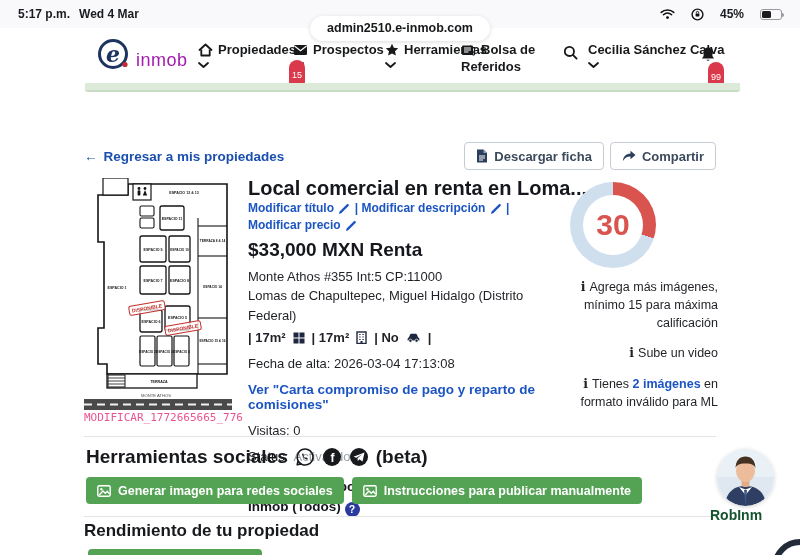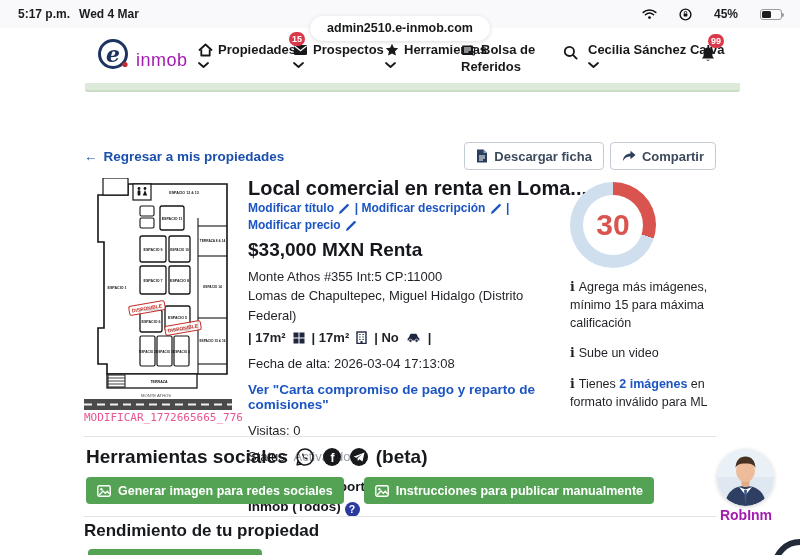--- a/index.html
+++ b/index.html
@@ -8,38 +8,38 @@
     position:relative; overflow:hidden; background:#fff;
     font-family:"Liberation Sans","DejaVu Sans",sans-serif; color:#1a1c20;
     -webkit-font-smoothing:antialiased;
   }
   
   .statusbar { position:absolute; top:0; left:0; width:800px; height:28px; background:#f9f9fb;
     display:flex; align-items:center; justify-content:space-between; padding:0 18px; font-size:12px; }
   .sb-left { display:flex; gap:9px; align-items:center; }
   .sb-time { font-weight:700; }
   .sb-date { font-weight:600; }
-  .sb-right { display:flex; gap:22px; align-items:center; }
+  .sb-right { display:flex; gap:16px; align-items:center; }
   .sb-pct { font-weight:600; }
   .battery { position:relative; width:22px; height:11px; border:1px solid #9a9aa0; border-radius:3px; }
   .battery i { position:absolute; left:1px; top:1px; bottom:1px; width:45%; background:#1c1c1e; border-radius:1.5px; }
   .battery::after { content:""; position:absolute; right:-3px; top:3px; width:2px; height:4px; background:#9a9aa0; border-radius:0 2px 2px 0; }
   
   .urlpill { position:absolute; top:16px; left:50%; transform:translateX(-50%); z-index:6;
     background:#fff; border-radius:13px; height:25px; line-height:25px; padding:0 17px;
     font-size:12.5px; font-weight:700; color:#17181a; box-shadow:0 1px 4px rgba(0,0,0,.14); }
   
   .navbar { position:absolute; top:28px; left:0; width:800px; height:55px; background:#fff; }
   .logo { position:absolute; left:94px; top:6px; display:flex; align-items:flex-end; gap:2px; }
   .logo-text { font-size:18px; color:#a21caf; letter-spacing:.5px; padding-bottom:3px; }
   .nav-item { position:absolute; top:14px; font-size:13px; font-weight:700; color:#17181a; cursor:default; }
   .ni-row { display:flex; align-items:center; gap:5px; }
   .chev { display:block; margin-top:5px; }
-  .badge { position:absolute; background:#d9394a; color:#fff; font-size:9px; font-weight:700;
-    min-width:15px; height:14px; border-radius:8px; display:flex; align-items:center; justify-content:center; padding:0 3px; }
+  .badge { position:absolute; background:#d9394a; color:#fff; font-size:9px; font-weight:400;
+    min-width:15px; height:30px; border-radius:8px; display:flex; align-items:center; justify-content:center; padding:0 3px;margin-top:28px; }
   .nav-two-line .ni-line2 { margin-top:2px; }
   
   .green-band { position:absolute; top:83px; left:85px; width:655px; height:9px;
     background:#ddead9; border-bottom:2px solid #c9dcc4; border-radius:0 0 3px 3px; }
   
   .toolbar { position:absolute; top:142px; left:84px; width:632px; display:flex; justify-content:space-between; align-items:center; }
   .back-link { font-size:13.5px; font-weight:700; color:#1a4fae; display:flex; gap:6px; align-items:center; cursor:pointer; }
   .tb-btns { display:flex; gap:6px; }
   .tb-btn { display:flex; align-items:center; gap:6px; height:28px; padding:0 11px; background:#fff;
     border:1px solid #c5cbd2; border-radius:4px; font-size:13px; font-weight:700; color:#3d4a5c; cursor:pointer; }
@@ -68,36 +68,36 @@
     font-size:10.5px; font-weight:700; align-items:center; justify-content:center; vertical-align:-2px; cursor:pointer; }
   
   .quality { position:absolute; left:570px; top:176px; width:148px; }
   .q-title { font-size:15.5px; font-weight:700; color:#15171c; }
   .donut { position:relative; width:86px; height:86px; margin-top:6px; border-radius:50%;
     background:conic-gradient(#d9534f 0% 30%, #cfdfee 30% 100%); }
   .donut::after { content:""; position:absolute; inset:13px; background:#fff; border-radius:50%; }
   .donut .score { position:absolute; inset:0; display:flex; align-items:center; justify-content:center;
     font-size:30px; font-weight:800; color:#d9534f; z-index:2;text-align:center; }
   .tips { margin-top:10px; font-size:12.5px; line-height:1.45; color:#1f2126; }
-  .tip { margin-bottom:12px; }
+  .tip { margin-bottom:12px;text-align:right; }
   .info-i { font-weight:800; font-family:"DejaVu Serif","Liberation Serif",serif; margin-right:4px; }
   .tip a, .blue-link { color:#1c55c2; font-weight:600; cursor:pointer; text-decoration:none; }
   
   .divider { position:absolute; left:84px; width:632px; height:1px; background:#e4e4e6; }
   .social-head { position:absolute; left:86px; top:446px; display:flex; align-items:center; gap:7px;
     font-size:19px; font-weight:700; color:#17191d; }
-  .social-btns { position:absolute; left:86px; top:477px; display:flex; gap:20px; }
+  .social-btns { position:absolute; left:86px; top:477px; display:flex; gap:8px; }
   .gbtn { display:flex; align-items:center; gap:7px; height:27px; padding:0 11px; background:#54a254;
     border:none; border-radius:4px; color:#fff; font-size:12.5px; font-weight:700; cursor:pointer; }
   .perf-head { position:absolute; left:84px; top:521px; font-size:17px; font-weight:700; color:#17191d; }
   .bottom-sliver { position:absolute; left:88px; top:549px; width:174px; height:8px; background:#54a254; border-radius:4px 4px 0 0; }
   
   .chat-avatar { position:absolute; left:717px; top:449px; width:57px; height:57px; border-radius:50%;
     overflow:hidden; box-shadow:0 1px 4px rgba(0,0,0,.18); cursor:pointer; }
-  .chat-name { position:absolute; left:710px; top:507px; width:72px; text-align:center; font-size:14px; font-weight:700; color:#a21caf; }
+  .chat-name { position:absolute; left:710px; top:507px; width:72px; text-align:left; font-size:14px; font-weight:700; color:#14532d; }
   .corner-bubble { position:absolute; left:772px; top:539px; width:56px; height:56px; border-radius:50%;
     background:#fff; border:6px solid #232a38; cursor:pointer; }
   .ico { flex:none; display:inline-block; vertical-align:middle; }
 </style>
 </head>
 <body>
 
 <div class="statusbar">
   <div class="sb-left">
     <span class="sb-time">5:17 p.m.</span>

